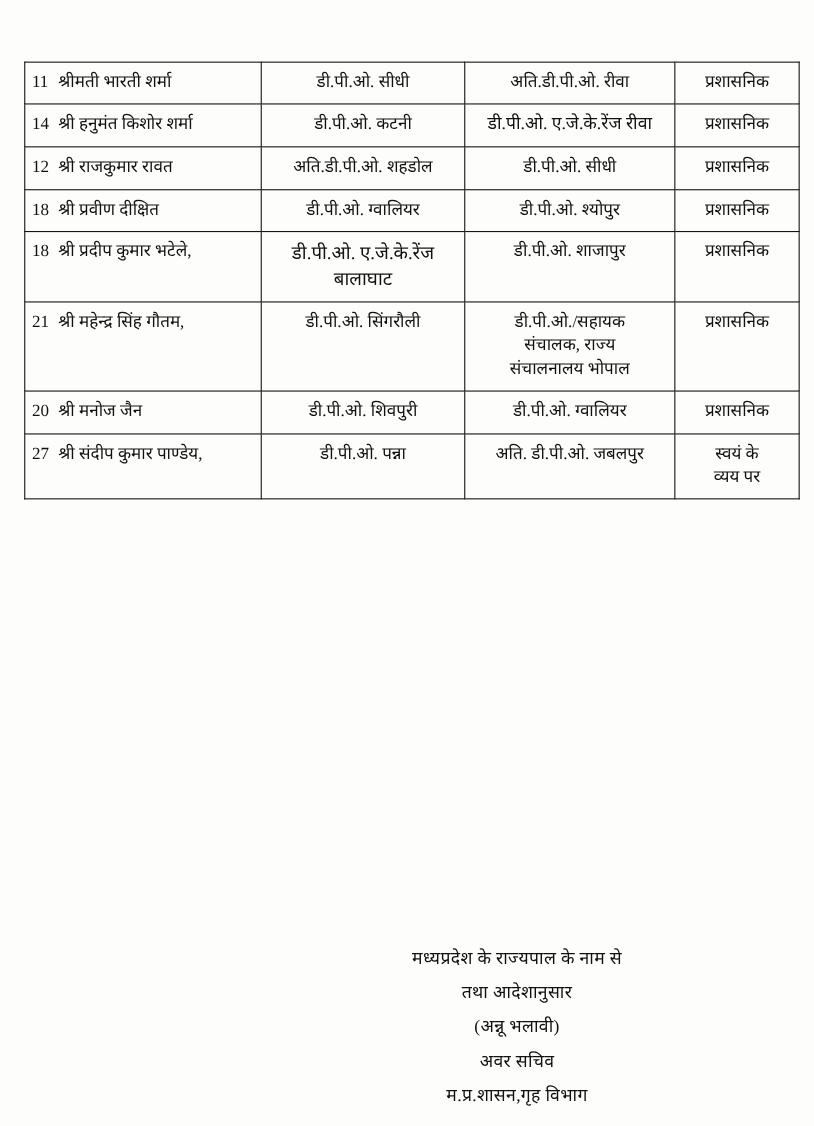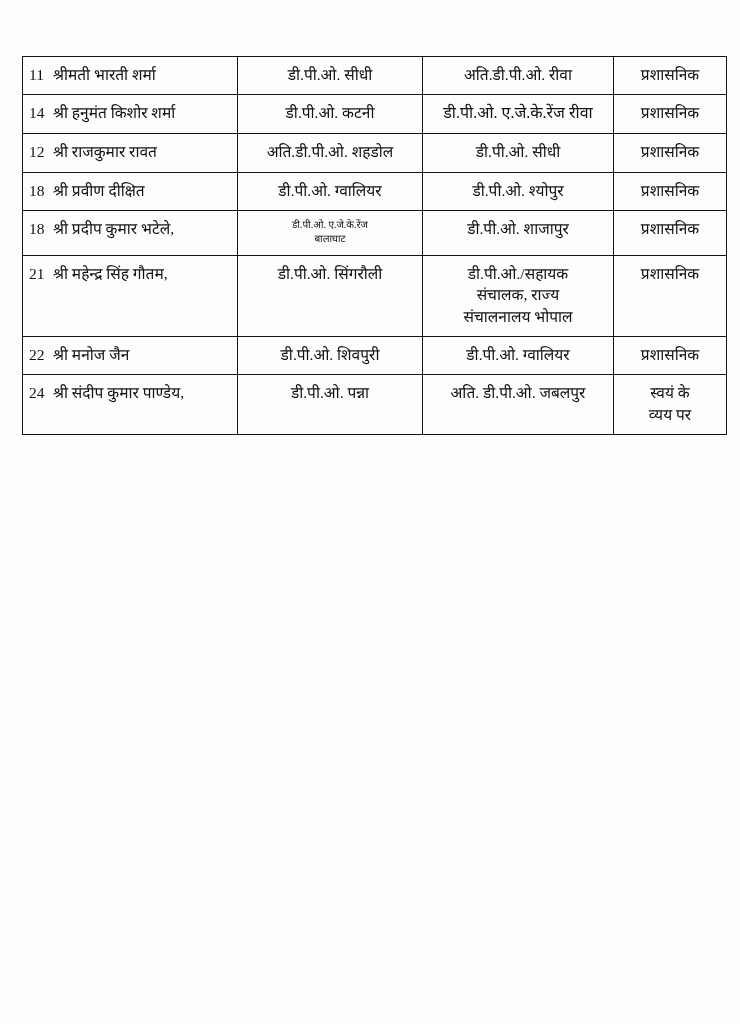--- a/index.html
+++ b/index.html
@@ -149,21 +149,21 @@
         <td class="col-remark multiline">प्रशासनिक</td>
       </tr>
 
       <tr>
         <td class="col-sn">
           <div class="cell-name">
             <span class="num">18</span>
             <span class="nm multiline">श्री प्रदीप कुमार भटेले,</span>
           </div>
         </td>
-        <td class="col-from multiline" style="font-size:10px;">डी.पी.ओ. ए.जे.के.रेंज
+        <td class="col-from multiline" style="font-size:17px;">डी.पी.ओ. ए.जे.के.रेंज
 बालाघाट</td>
         <td class="col-to multiline">डी.पी.ओ. शाजापुर</td>
         <td class="col-remark multiline">प्रशासनिक</td>
       </tr>
 
 
       <tr>
         <td class="col-sn">
           <div class="cell-name">
             <span class="num">21</span>
@@ -173,40 +173,47 @@
         <td class="col-from multiline">डी.पी.ओ. सिंगरौली</td>
         <td class="col-to multiline">डी.पी.ओ./सहायक
 संचालक, राज्य
 संचालनालय भोपाल</td>
         <td class="col-remark multiline">प्रशासनिक</td>
       </tr>
 
       <tr>
         <td class="col-sn">
           <div class="cell-name">
-            <span class="num">22</span>
+            <span class="num">20</span>
             <span class="nm multiline">श्री मनोज जैन</span>
           </div>
         </td>
         <td class="col-from multiline">डी.पी.ओ. शिवपुरी</td>
         <td class="col-to multiline">डी.पी.ओ. ग्वालियर</td>
         <td class="col-remark multiline">प्रशासनिक</td>
       </tr>
 
 
       <tr>
         <td class="col-sn">
           <div class="cell-name">
-            <span class="num">24</span>
+            <span class="num">27</span>
             <span class="nm multiline">श्री संदीप कुमार पाण्डेय,</span>
           </div>
         </td>
         <td class="col-from multiline">डी.पी.ओ. पन्ना</td>
         <td class="col-to multiline">अति. डी.पी.ओ. जबलपुर</td>
         <td class="col-remark multiline">स्वयं  के
 व्यय पर</td>
       </tr>
 
     </tbody>
   </table>
 
+  <div class="signature-block">
+    <span class="sig-line l1">मध्यप्रदेश के राज्यपाल के नाम से</span>
+    <span class="sig-line l2">तथा आदेशानुसार</span>
+    <span class="sig-line l3">(अन्नू भलावी)</span>
+    <span class="sig-line l4">अवर सचिव</span>
+    <span class="sig-line l5">म.प्र.शासन,गृह विभाग</span>
+  </div>
 
 </div>
 
 </body></html>

